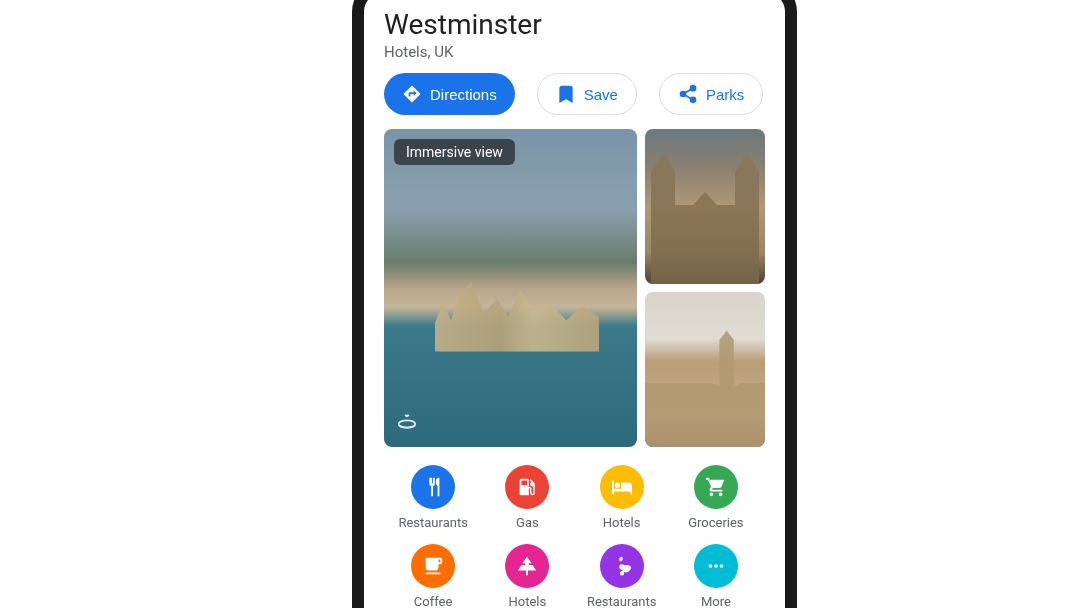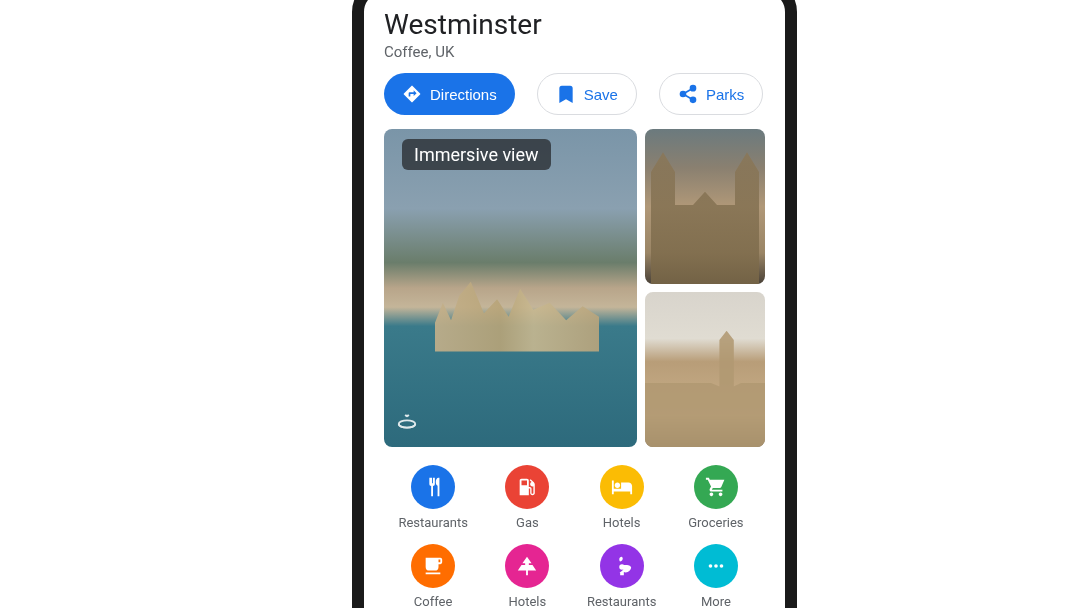--- a/index.html
+++ b/index.html
@@ -97,26 +97,26 @@
       background: linear-gradient(180deg, #6b7a7e 0%, #8a8070 25%, #b09878 50%, #9a8565 80%, #4a4238 100%);
       position: relative;
     }
     .photo-bigben {
       background: linear-gradient(180deg, #d8d4cc 0%, #e0dcd2 30%, #b89d78 45%, #c9b08a 80%, #6a5d45 100%);
       position: relative;
     }
     .photo-label {
       position: absolute;
       top: 10px;
-      left: 18px;
+      left: 10px;
       background: rgba(32,33,36,0.7);
       color: #fff;
       padding: 5px 12px;
       border-radius: 6px;
-      font-size: 18px;
+      font-size: 14px;
       font-weight: 400;
     }
     .photo-3d-icon {
       position: absolute;
       bottom: 12px;
       left: 12px;
       width: 22px;
       height: 22px;
       opacity: 0.85;
     }
@@ -179,21 +179,21 @@
       opacity: 0.88;
     }
   </style>
 </head>
 <body>
 
 <div class="phone-frame">
   <div class="phone-content">
 
     <div class="place-title">Westminster</div>
-    <div class="place-subtitle">Coffee, UK</div>
+    <div class="place-subtitle">Hotels, UK</div>
 
     <div class="action-row">
       <button class="action-btn primary">
         <svg viewBox="0 0 24 24">
             <path d="M21.71 11.29l-9-9a1 1 0 00-1.42 0l-9 9a1 1 0 000 1.42l9 9a1 1 0 001.42 0l9-9a1 1 0 000-1.42zM14 14.5V12h-4v3H8v-4a1 1 0 011-1h5V7.5l3.5 3.5z"></path>
           </svg>
         <span>Directions</span>
       </button>
       <button class="action-btn">
         <svg viewBox="0 0 24 24" fill="none" stroke-width="2">

